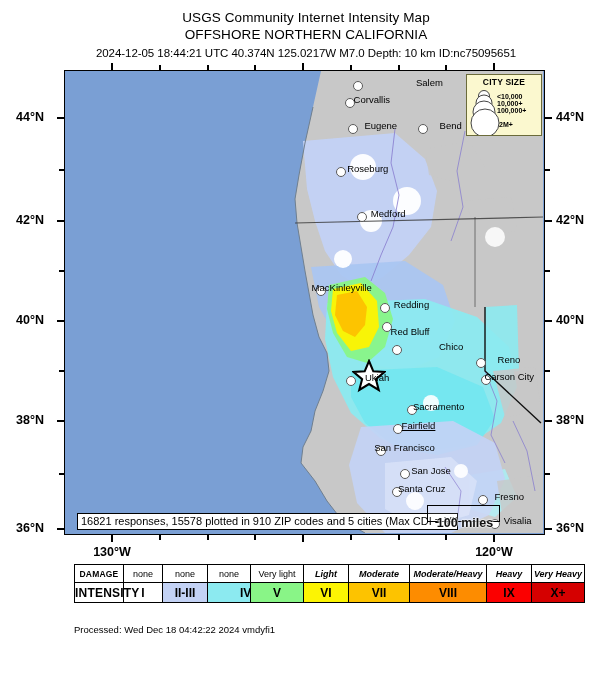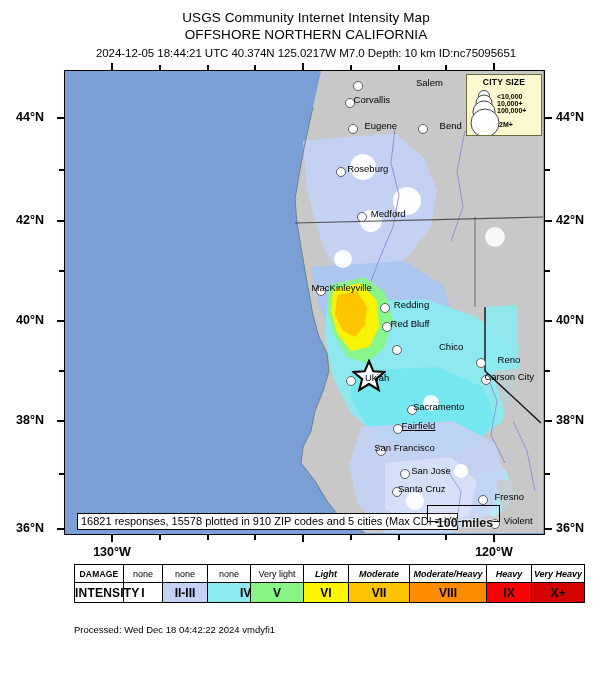--- a/index.html
+++ b/index.html
@@ -161,21 +161,21 @@
     <div class="cityname" style="left: 439.6px; top: 120px;">Bend</div>
     <div class="citydot" style="width: 8px; height: 8px; left: 336px; top: 167px;"></div>
     <div class="cityname" style="left: 347.2px; top: 163px;">Roseburg</div>
     <div class="citydot" style="width: 8px; height: 8px; left: 357px; top: 212px;"></div>
     <div class="cityname" style="left: 370.8px; top: 208px;">Medford</div>
     <div class="citydot" style="width: 8px; height: 8px; left: 316px; top: 286px;"></div>
     <div class="cityname" style="left: 311.6px; top: 282px;">MacKinleyville</div>
     <div class="citydot" style="width: 8px; height: 8px; left: 380px; top: 303px;"></div>
     <div class="cityname" style="left: 393.8px; top: 299px;">Redding</div>
     <div class="citydot" style="width: 8px; height: 8px; left: 382px; top: 322px;"></div>
-    <div class="cityname" style="left: 390.6px; top: 318px;">Red Bluff</div>
+    <div class="cityname" style="left: 390.6px; top: 326px;">Red Bluff</div>
     <div class="citydot" style="width: 8px; height: 8px; left: 392px; top: 345px;"></div>
     <div class="cityname" style="left: 411px; top: 341px; margin-left: 28px;">Chico</div>
     <div class="citydot" style="width: 8px; height: 8px; left: 346px; top: 376px;"></div>
     <div class="cityname" style="left: 365px; top: 372px;">Ukiah</div>
     <div class="citydot" style="width: 8px; height: 8px; left: 476px; top: 358px;"></div>
     <div class="cityname" style="left: 497.6px; top: 354px;">Reno</div>
     <div class="citydot" style="width: 8px; height: 8px; left: 481px; top: 375px;"></div>
     <div class="cityname" style="left: 484.4px; top: 371px;">Carson City</div>
     <div class="citydot" style="width: 8px; height: 8px; left: 407px; top: 405px;"></div>
     <div class="cityname" style="left: 413px; top: 401px;">Sacramento</div>
@@ -183,21 +183,21 @@
     <div class="cityname" style="left: 401.6px; top: 420px; text-decoration: underline;">Fairfield</div>
     <div class="citydot" style="width: 8px; height: 8px; left: 376px; top: 446px;"></div>
     <div class="cityname" style="left: 374.2px; top: 442px;">San Francisco</div>
     <div class="citydot" style="width: 8px; height: 8px; left: 400px; top: 469px;"></div>
     <div class="cityname" style="left: 411.2px; top: 465px;">San Jose</div>
     <div class="citydot" style="width: 8px; height: 8px; left: 392px; top: 487px;"></div>
     <div class="cityname" style="left: 398px; top: 483px;">Santa Cruz</div>
     <div class="citydot" style="width: 8px; height: 8px; left: 478px; top: 495px;"></div>
     <div class="cityname" style="left: 494.4px; top: 491px;">Fresno</div>
     <div class="citydot" style="width: 8px; height: 8px; left: 490px; top: 519px;"></div>
-    <div class="cityname" style="left: 503.8px; top: 515px;">Violent</div>
+    <div class="cityname" style="left: 503.8px; top: 515px;">Visalia</div>
   </div>
 
 <div id="axes-layer">
     <div class="tickV" style="top: 117px; width: 7px; left: 57px;"></div>
     <div class="axlabel" style="top: 110px; left: 16px;">44°N</div>
     <div class="tickV" style="top: 117px; width: 7px; left: 545px;"></div>
     <div class="axlabel" style="top: 110px; left: 556px;">44°N</div>
     <div class="tickV" style="top: 220px; width: 7px; left: 57px;"></div>
     <div class="axlabel" style="top: 213px; left: 16px;">42°N</div>
     <div class="tickV" style="top: 220px; width: 7px; left: 545px;"></div>

